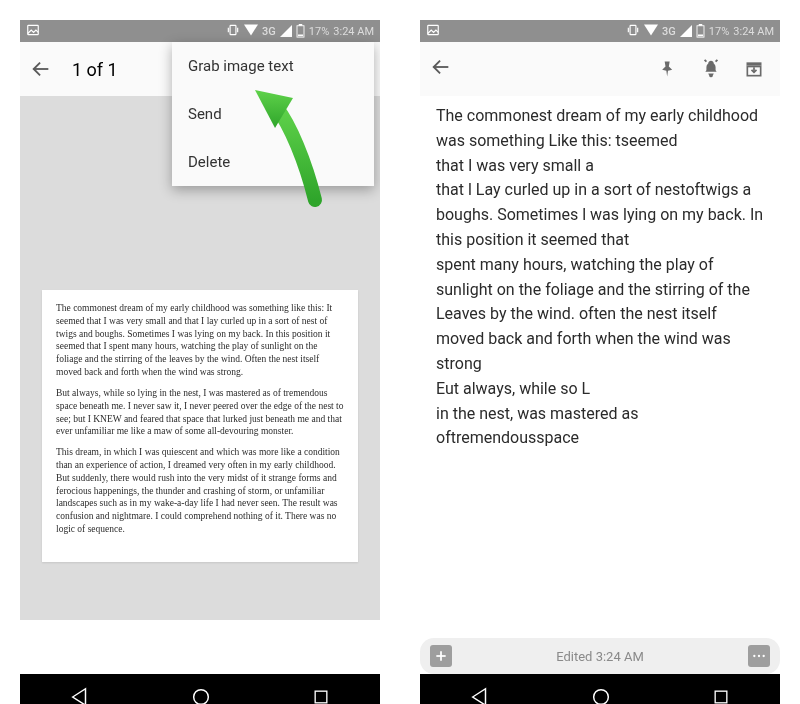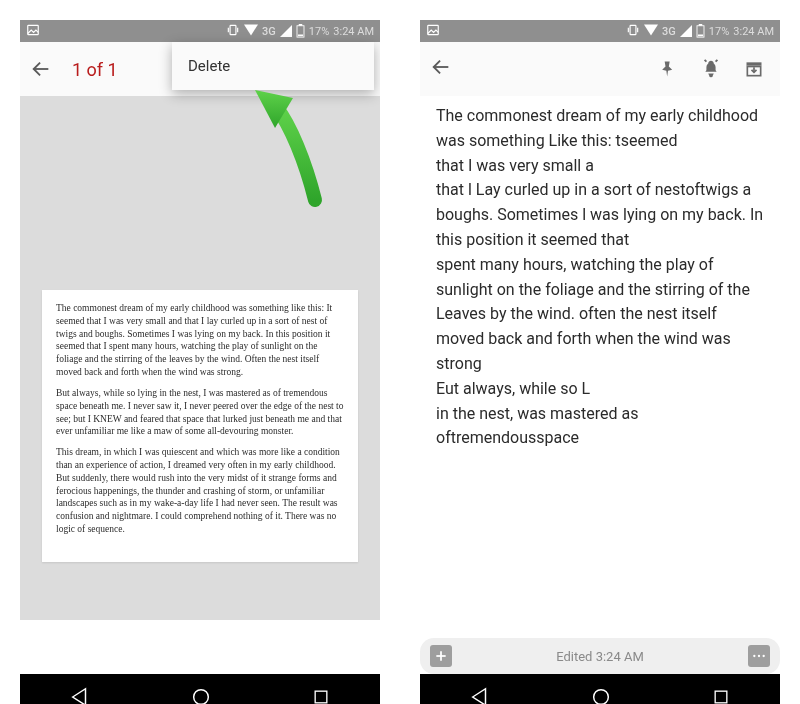--- a/index.html
+++ b/index.html
@@ -36,21 +36,21 @@
   
   .toolbar {
     height: 54px;
     background: #fafafa;
     color: #727272;
     display: flex; align-items:center;
     padding: 0 10px;
     gap: 20px;
   }
   .toolbar .arrow svg { display:block; }
-  .toolbar .title { font-size:18px; color:#b91c1c; }
+  .toolbar .title { font-size:18px; color:#000000; }
   
   .popup {
     position:absolute;
     top: 22px; right: 6px;
     width: 202px;
     background: #fafafa;
     box-shadow: 0 4px 12px rgba(0,0,0,.3);
     z-index: 5;
   }
   .popup-item {
@@ -173,20 +173,22 @@
     <div class="body-left">
       <div class="page">
         <p>The commonest dream of my early childhood was something like this: It seemed that I was very small and that I lay curled up in a sort of nest of twigs and boughs. Sometimes I was lying on my back. In this position it seemed that I spent many hours, watching the play of sunlight on the foliage and the stirring of the leaves by the wind. Often the nest itself moved back and forth when the wind was strong.</p>
         <p>But always, while so lying in the nest, I was mastered as of tremendous space beneath me. I never saw it, I never peered over the edge of the nest to see; but I KNEW and feared that space that lurked just beneath me and that ever unfamiliar me like a maw of some all-devouring monster.</p>
         <p>This dream, in which I was quiescent and which was more like a condition than an experience of action, I dreamed very often in my early childhood. But suddenly, there would rush into the very midst of it strange forms and ferocious happenings, the thunder and crashing of storm, or unfamiliar landscapes such as in my wake-a-day life I had never seen. The result was confusion and nightmare. I could comprehend nothing of it. There was no logic of sequence.</p>
       </div>
       <div class="whitepad"></div>
     </div>
 
     <div class="popup">
+      <div class="popup-item">Grab image text</div>
+      <div class="popup-item">Send</div>
       <div class="popup-item">Delete</div>
     </div>
 
     <div class="arrow-anno">
       <svg width="100" height="120" viewBox="0 0 100 120">
         <defs>
           <linearGradient id="g1" x1="0" y1="0" x2="0" y2="1">
             <stop offset="0" stop-color="#5fd24a"></stop>
               <stop offset="1" stop-color="#2fa52b"></stop>
           </linearGradient>

